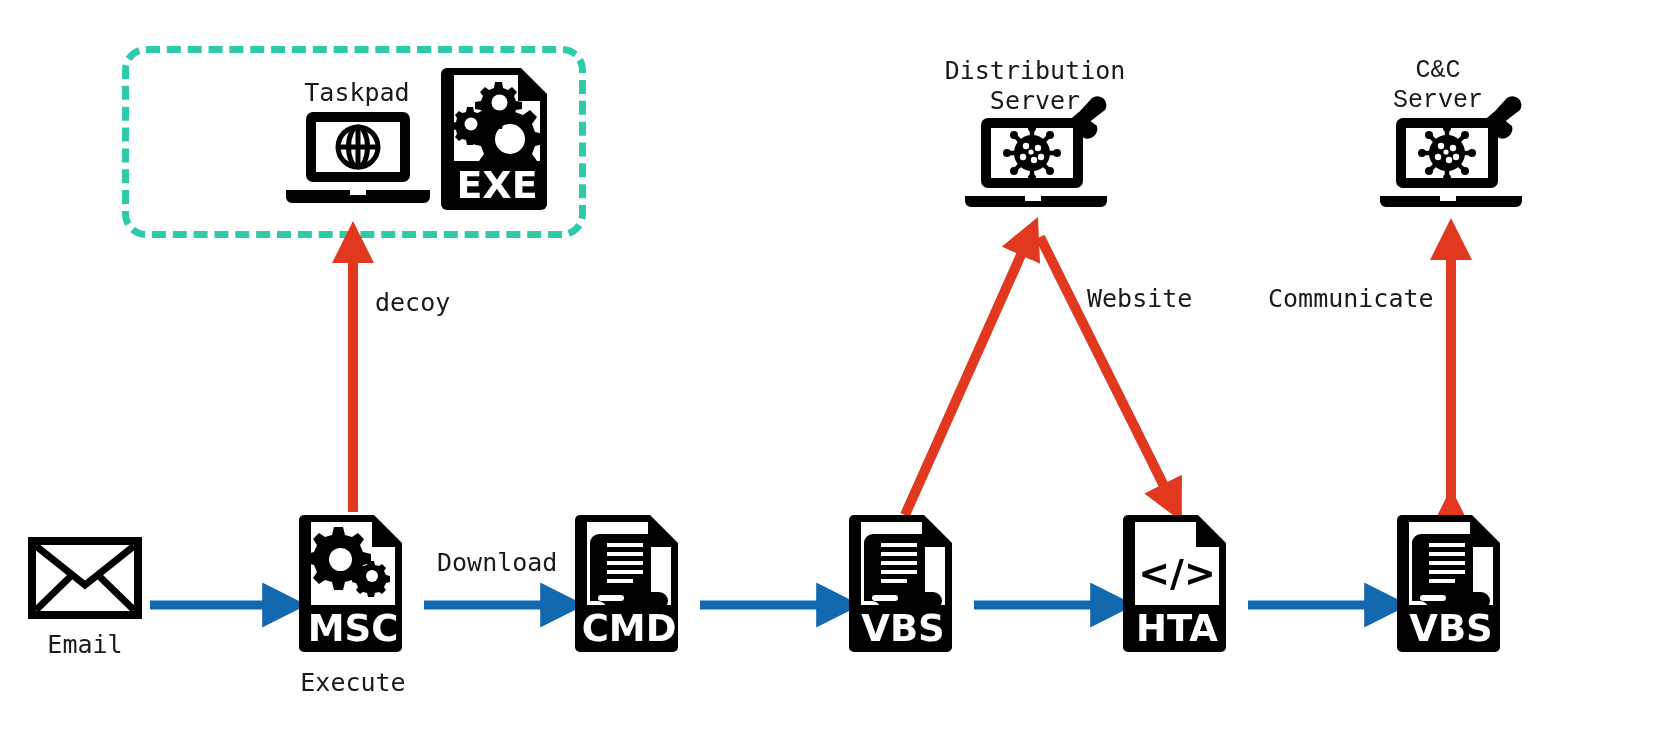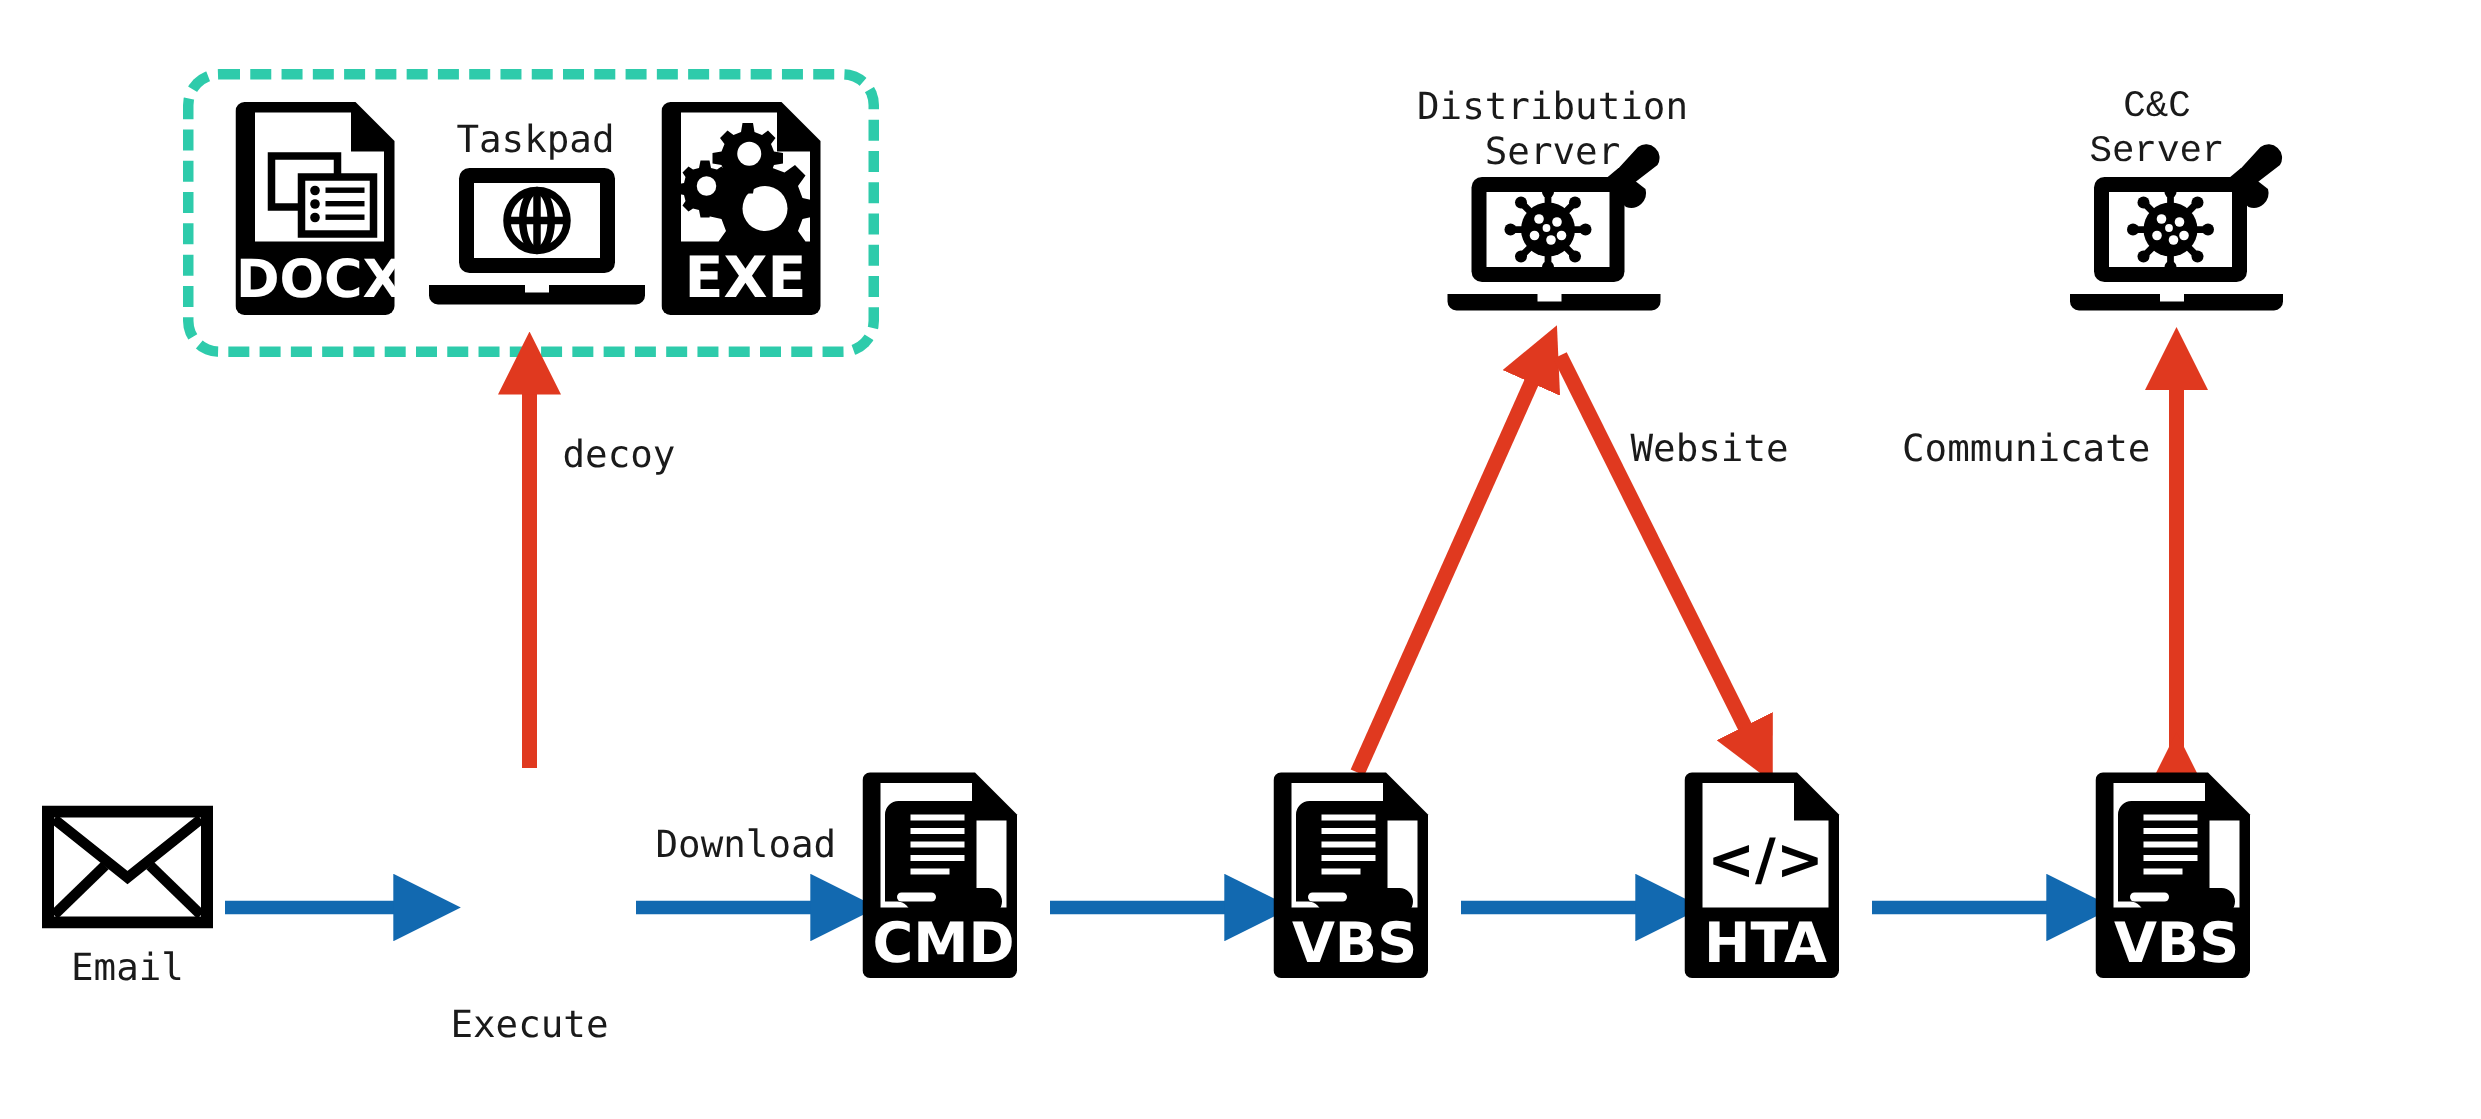--- a/index.html
+++ b/index.html
@@ -56,39 +56,20 @@
     pointer-events: none;
   }
 </style>
 </head>
 <body>
 
 <div id="canvas">
 
   <div class="decoy-box"></div>
 
-  <div class="fileicon" style="left:157px; top:62px;">
-    <svg width="112" height="148" viewBox="0 0 112 148">
-
-      <path d="M6 6 h74 l26 26 v110 a6 6 0 0 1 -6 6 h-94 a6 6 0 0 1 -6 -6 v-130 a6 6 0 0 1 6 -6 z" fill="#000000"></path>
-      <path d="M13 13 h64 v26 h22 v60 h-86 z" fill="#ffffff"></path>
-
-      <rect x="24" y="42" width="44" height="34" fill="#ffffff" stroke="#000000" stroke-width="5"></rect>
-      <rect x="44" y="56" width="48" height="38" fill="#ffffff" stroke="#000000" stroke-width="5"></rect>
-
-      <circle cx="53" cy="65" r="3.2" fill="#000000"></circle>
-      <circle cx="53" cy="74" r="3.2" fill="#000000"></circle>
-      <circle cx="53" cy="83" r="3.2" fill="#000000"></circle>
-      <rect x="60" y="63" width="26" height="3.6" fill="#000000"></rect>
-      <rect x="60" y="72" width="26" height="3.6" fill="#000000"></rect>
-      <rect x="60" y="81" width="26" height="3.6" fill="#000000"></rect>
-
-      <text x="56" y="136" text-anchor="middle" fill="#ffffff" font-family="DejaVu Sans, sans-serif" font-size="35" font-weight="bold">DOCX</text>
-    </svg>
-  </div>
 
   <div class="lbl lbl-25 lbl-center" style="left:282px; top:78px; width:150px;">Taskpad</div>
 
   <div class="fileicon" style="left:284px; top:110px;">
     <svg width="148" height="96" viewBox="0 0 148 96">
 
       <rect x="22" y="2" width="104" height="70" rx="7" fill="#000000"></rect>
       <rect x="32" y="12" width="84" height="50" fill="#ffffff"></rect>
 
       <circle cx="74" cy="37" r="20" fill="none" stroke="#000000" stroke-width="5"></circle>
@@ -245,20 +226,37 @@
   <div class="fileicon" style="left:28px; top:537px;">
     <svg width="114" height="82" viewBox="0 0 114 82">
       <rect x="4" y="4" width="106" height="74" fill="#ffffff" stroke="#000000" stroke-width="8"></rect>
       <path d="M8 9 L57 48 L106 9" fill="none" stroke="#000000" stroke-width="7"></path>
       <path d="M8 73 L42 40" fill="none" stroke="#000000" stroke-width="7"></path>
       <path d="M106 73 L72 40" fill="none" stroke="#000000" stroke-width="7"></path>
     </svg>
   </div>
   <div class="lbl lbl-25 lbl-center" style="left:20px; top:630px; width:130px;">Email</div>
 
+  <div class="fileicon" style="left:299px; top:510px;">
+    <svg width="108" height="143" viewBox="0 0 108 143">
+      <path d="M5 5 h70 l28 28 v104 a5 5 0 0 1 -5 5 h-93 a5 5 0 0 1 -5 -5 v-127 a5 5 0 0 1 5 -5 z" fill="#000000"></path>
+      <path d="M12 12 h61 v25 h23 v58 h-84 z" fill="#ffffff"></path>
+
+      <g fill="#000000">
+        <path d="M46 25 l7 2 l6 -4 l6 6 l-4 6 l3 7 l8 2 v9 l-8 2 l-3 7 l4 6 l-6 6 l-6 -4 l-7 2 l-2 8 h-9 l-2 -8 l-7 -2 l-6 4 l-6 -6 l4 -6 l-3 -7 l-8 -2 v-9 l8 -2 l3 -7 l-4 -6 l6 -6 l6 4 l7 -2 l2 -8 h9 z"></path>
+      </g>
+      <circle cx="41.5" cy="49.5" r="11.5" fill="#ffffff"></circle>
+
+      <g fill="#000000">
+        <path d="M76 55 l4 1 l3 -2 l4 4 l-2 3 l2 4 l4 1 v6 l-4 1 l-2 4 l2 3 l-4 4 l-3 -2 l-4 1 l-1 4 h-6 l-1 -4 l-4 -1 l-3 2 l-4 -4 l2 -3 l-2 -4 l-4 -1 v-6 l4 -1 l2 -4 l-2 -3 l4 -4 l3 2 l4 -1 l1 -4 h6 z"></path>
+      </g>
+      <circle cx="73" cy="66" r="6" fill="#ffffff"></circle>
+      <text x="54" y="131" text-anchor="middle" fill="#ffffff" font-family="DejaVu Sans, sans-serif" font-size="37" font-weight="bold">MSC</text>
+    </svg>
+  </div>
   <div class="lbl lbl-25 lbl-center" style="left:281px; top:668px; width:144px;">Execute</div>
 
   <div class="fileicon" style="left:575px; top:510px;">
     <svg width="108" height="143" viewBox="0 0 108 143">
       <path d="M5 5 h70 l28 28 v104 a5 5 0 0 1 -5 5 h-93 a5 5 0 0 1 -5 -5 v-127 a5 5 0 0 1 5 -5 z" fill="#000000"></path>
       <path d="M12 12 h61 v25 h23 v58 h-84 z" fill="#ffffff"></path>
 
       <g>
         <path d="M24 24 h52 v58 h8 a9 9 0 0 1 0 18 h-52 a9 9 0 0 0 -9 -9 h-8 v-58 a9 9 0 0 1 9 -9 z" fill="#000000"></path>
         <g fill="#ffffff">

